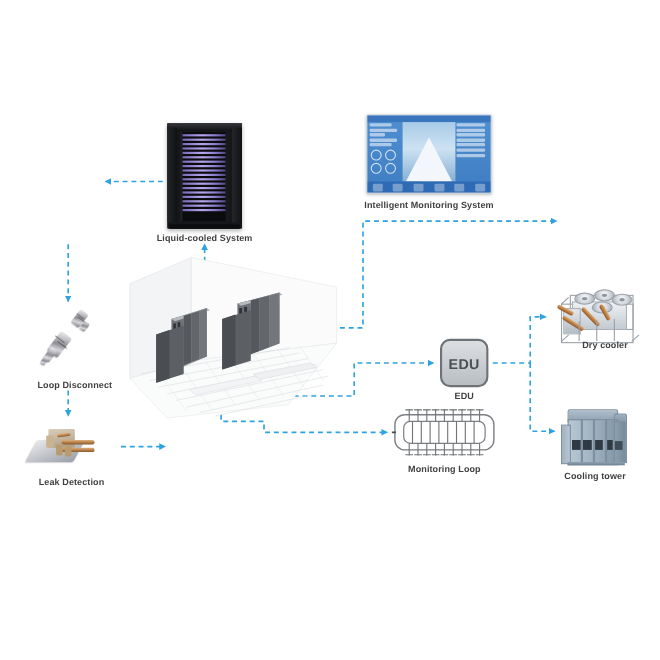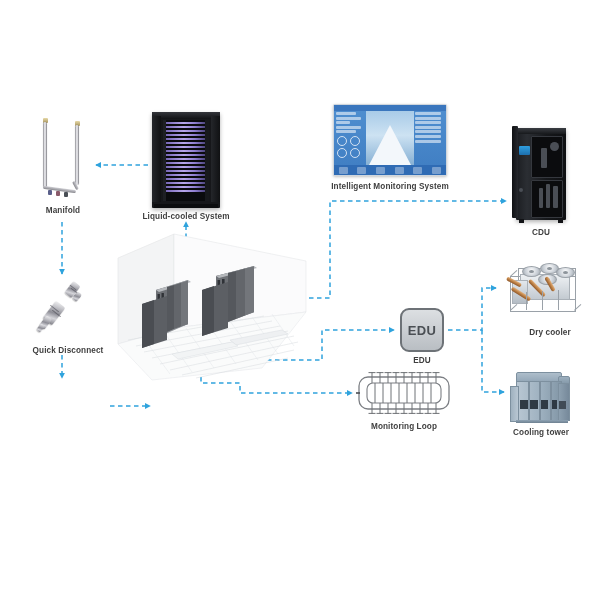--- a/index.html
+++ b/index.html
@@ -180,50 +180,50 @@
       <path d="M251,360 L322,360 L322,330 L394,330"></path>
 
       <path d="M201,337 L201,383 L240,383 L240,393 L352,393"></path>
 
       <path d="M448,330 L482,330 L482,288 L496,288"></path>
 
       <path d="M482,330 L482,392 L504,392"></path>
     </g>
   </svg>
 
-  <div class="node" id="manifold">
-    <div class="art" style="width:66px;height:82px;">
-      <div class="mf-cap" style="left:13px;top:0;"></div>
-      <div class="mf-cap" style="left:45px;top:3px;"></div>
-      <div class="mf-tube" style="left:13px;top:4px;height:66px;"></div>
-      <div class="mf-tube" style="left:45px;top:7px;height:60px;"></div>
-      <div class="mf-foot" style="left:13px;top:70px;width:33px;transform:rotate(8deg);"></div>
-      <div class="mf-conn" style="left:18px;top:72px;background:#5a5f8a;"></div>
-      <div class="mf-conn" style="left:26px;top:73px;background:#8a5a6a;"></div>
-      <div class="mf-conn" style="left:34px;top:74px;background:#4a4f56;"></div>
-      <div class="mf-foot" style="left:41px;top:66px;width:9px;transform:rotate(62deg);"></div>
-    </div>
-    <div class="cap" style="top:88px;">Manifold</div>
-  </div>
 
   <div class="node" id="quickdisc">
     <div class="art" style="width:64px;height:60px;">
       <div class="qd-body" style="left:32px;top:2px;width:9px;height:15px;transform:rotate(38deg);"></div>
       <div class="qd-body" style="left:38px;top:12px;width:6px;height:9px;transform:rotate(38deg);"></div>
       <div class="qd-rib" style="left:33px;top:7px;width:8px;height:1px;transform:rotate(38deg);"></div>
       <div class="qd-rib" style="left:34px;top:10px;width:8px;height:1px;transform:rotate(38deg);"></div>
       <div class="qd-body" style="left:12px;top:22px;width:12px;height:22px;transform:rotate(38deg);"></div>
       <div class="qd-body" style="left:6px;top:36px;width:7px;height:13px;transform:rotate(38deg);"></div>
       <div class="qd-body" style="left:2px;top:44px;width:5px;height:8px;transform:rotate(38deg);"></div>
       <div class="qd-rib" style="left:13px;top:28px;width:11px;height:1px;transform:rotate(38deg);"></div>
       <div class="qd-rib" style="left:15px;top:33px;width:11px;height:1px;transform:rotate(38deg);"></div>
     </div>
-    <div class="cap" style="top:66px;">Quick Disconnect</div>
-  </div>
-
+    <div class="cap" style="top:66px;">Loop Disconnect</div>
+  </div>
+
+  <div class="node" id="leak">
+    <div class="art" style="width:78px;height:48px;">
+      <div class="lk-base" style="left:2px;top:18px;width:44px;height:20px;
+           transform:skewX(-28deg);border-radius:2px;"></div>
+      <div class="lk-blk" style="left:18px;top:8px;width:24px;height:17px;"></div>
+      <div class="lk-blk" style="left:16px;top:14px;width:7px;height:11px;background:#c9b491;"></div>
+      <div class="lk-pipe" style="left:30px;top:18px;width:30px;"></div>
+      <div class="lk-pipe" style="left:30px;top:25px;width:30px;"></div>
+      <div class="lk-pipe" style="left:26px;top:12px;width:12px;height:3px;transform:rotate(-8deg);"></div>
+      <div class="lk-blk" style="left:25px;top:22px;width:6px;height:10px;background:#b89b6e;"></div>
+      <div class="lk-blk" style="left:33px;top:23px;width:6px;height:10px;background:#b89b6e;"></div>
+    </div>
+    <div class="cap" style="top:52px;">Leak Detection</div>
+  </div>
 
 
   <div class="node" id="cabinet">
     <div class="art" style="width:68px;height:96px;">
       <div class="cab-shell"></div>
       <div class="cab-top"></div>
       <div class="cab-side" style="left:0;"></div>
       <div class="cab-side" style="right:0;"></div>
       <div class="cab-inner">
         <div class="cab-srv" style="top:2px"></div>
@@ -416,41 +416,20 @@
         <line x1="51" y1="13" x2="51" y2="33"></line>
           <line x1="59" y1="13" x2="59" y2="33"></line>
         <line x1="67" y1="13" x2="67" y2="33"></line>
           <line x1="75" y1="13" x2="75" y2="33"></line>
       </g>
       <line x1="0" y1="23" x2="4" y2="23" stroke="#4a4d52" stroke-width="1.6"></line>
     </svg>
     <div class="cap" style="top:52px;">Monitoring Loop</div>
   </div>
 
-  <div class="node" id="cdu">
-    <div class="art" style="width:58px;height:100px;">
-      <div class="cdu-body">
-        <div class="cdu-top"></div>
-        <div class="cdu-panel"></div>
-        <div class="cdu-grill" style="top:8px;width:30px;height:40px;"></div>
-        <div class="cdu-grill" style="top:52px;width:30px;height:36px;"></div>
-        <div class="cdu-part" style="right:7px;top:14px;width:9px;height:9px;border-radius:50%;"></div>
-        <div class="cdu-part" style="right:19px;top:20px;width:6px;height:20px;"></div>
-        <div class="cdu-part" style="right:8px;top:58px;width:5px;height:22px;"></div>
-        <div class="cdu-part" style="right:16px;top:56px;width:4px;height:24px;"></div>
-        <div class="cdu-part" style="right:23px;top:60px;width:4px;height:20px;"></div>
-        <div class="cdu-part" style="left:3px;top:60px;width:4px;height:4px;border-radius:50%;"></div>
-        <div class="cdu-leg" style="left:3px;"></div>
-        <div class="cdu-leg" style="right:3px;"></div>
-      </div>
-      <div style="position:absolute;left:0;top:2px;width:6px;height:92px;
-           background:linear-gradient(90deg,#101114,#26282d);border-radius:1px;"></div>
-    </div>
-    <div class="cap" style="top:104px;">CDU</div>
-  </div>
 
   <div class="node" id="drycooler">
     <div class="art" style="width:80px;height:62px;">
 
       <div class="dc-frame" style="left:10px;top:18px;width:64px;height:34px;"></div>
       <div class="dc-frame" style="left:18px;top:10px;width:56px;height:30px;"></div>
       <div class="dc-frame" style="left:10px;top:18px;width:0;height:0;
            border-left:0;border-top:0;"></div>
       <div style="position:absolute;left:10px;top:18px;width:9px;height:0;
            border-top:1.3px solid #9aa1a8;transform-origin:left top;transform:rotate(-42deg);"></div>
@@ -478,21 +457,21 @@
 
       <div class="dc-pipe" style="left:6px;top:22px;width:16px;transform:rotate(28deg);"></div>
       <div class="dc-pipe" style="left:10px;top:34px;width:22px;transform:rotate(32deg);"></div>
       <div class="dc-pipe" style="left:26px;top:28px;width:22px;transform:rotate(46deg);"></div>
       <div class="dc-pipe" style="left:42px;top:24px;width:16px;transform:rotate(60deg);"></div>
 
       <div style="position:absolute;left:26px;top:34px;width:1.2px;height:18px;background:#9aa1a8;"></div>
       <div style="position:absolute;left:42px;top:33px;width:1.2px;height:19px;background:#9aa1a8;"></div>
       <div style="position:absolute;left:58px;top:32px;width:1.2px;height:20px;background:#9aa1a8;"></div>
     </div>
-    <div class="cap" style="top:70px;padding-left:20px;">Dry cooler</div>
+    <div class="cap" style="top:51px;padding-left:20px;">Dry cooler</div>
   </div>
 
   <div class="node" id="coolingtower">
     <div class="art" style="width:66px;height:64px;">
       <div class="ct-top" style="left:8px;top:4px;width:44px;height:10px;"></div>
       <div class="ct-top" style="left:50px;top:8px;width:10px;height:8px;
            background:linear-gradient(180deg,#9cafbe,#8094a5);"></div>
       <div class="ct-body" style="left:8px;top:13px;width:44px;height:40px;"></div>
       <div class="ct-body" style="left:50px;top:15px;width:10px;height:36px;
            background:linear-gradient(90deg,#8da0b0,#76899a);"></div>

